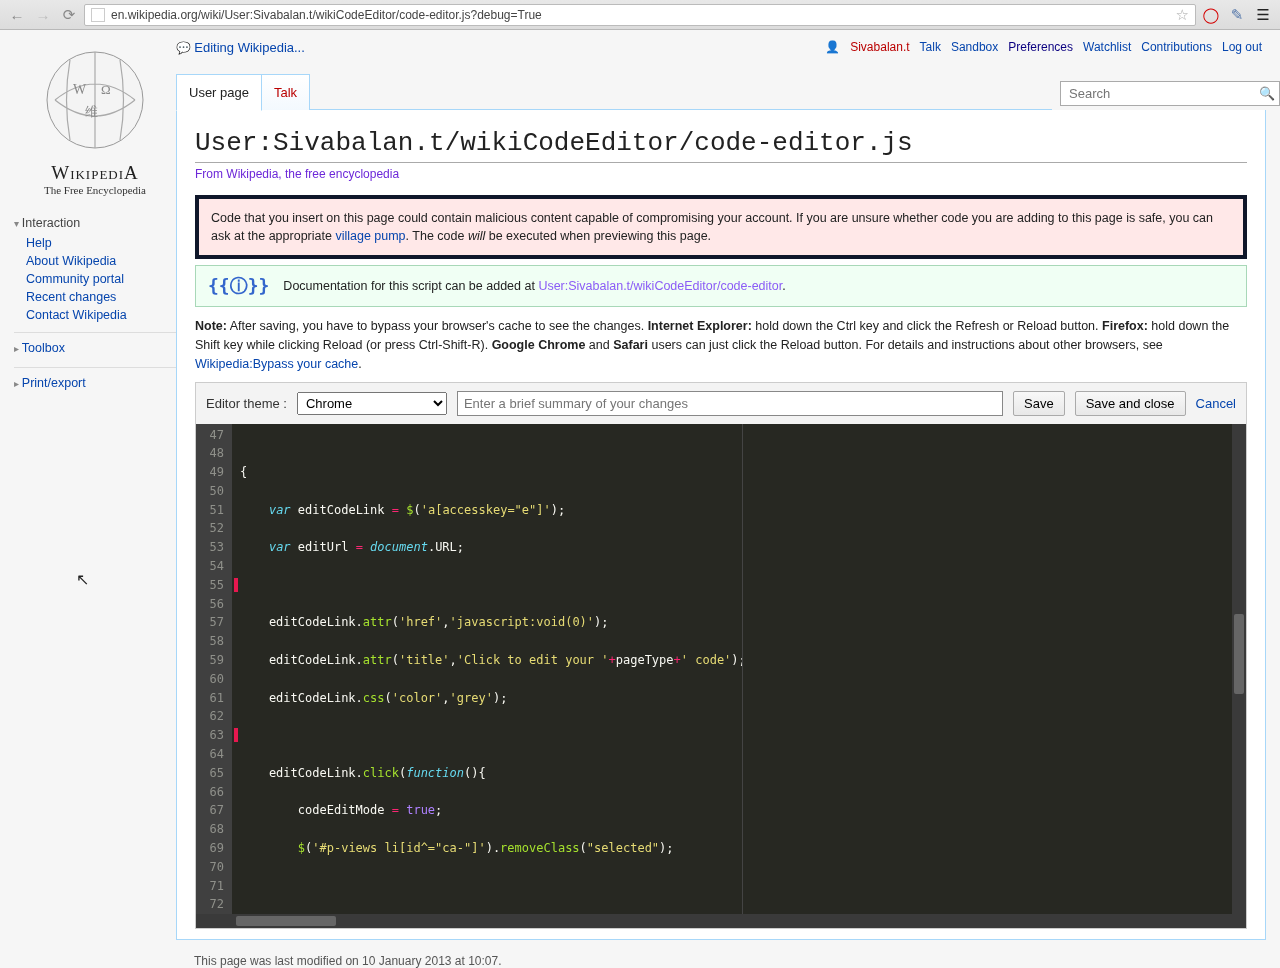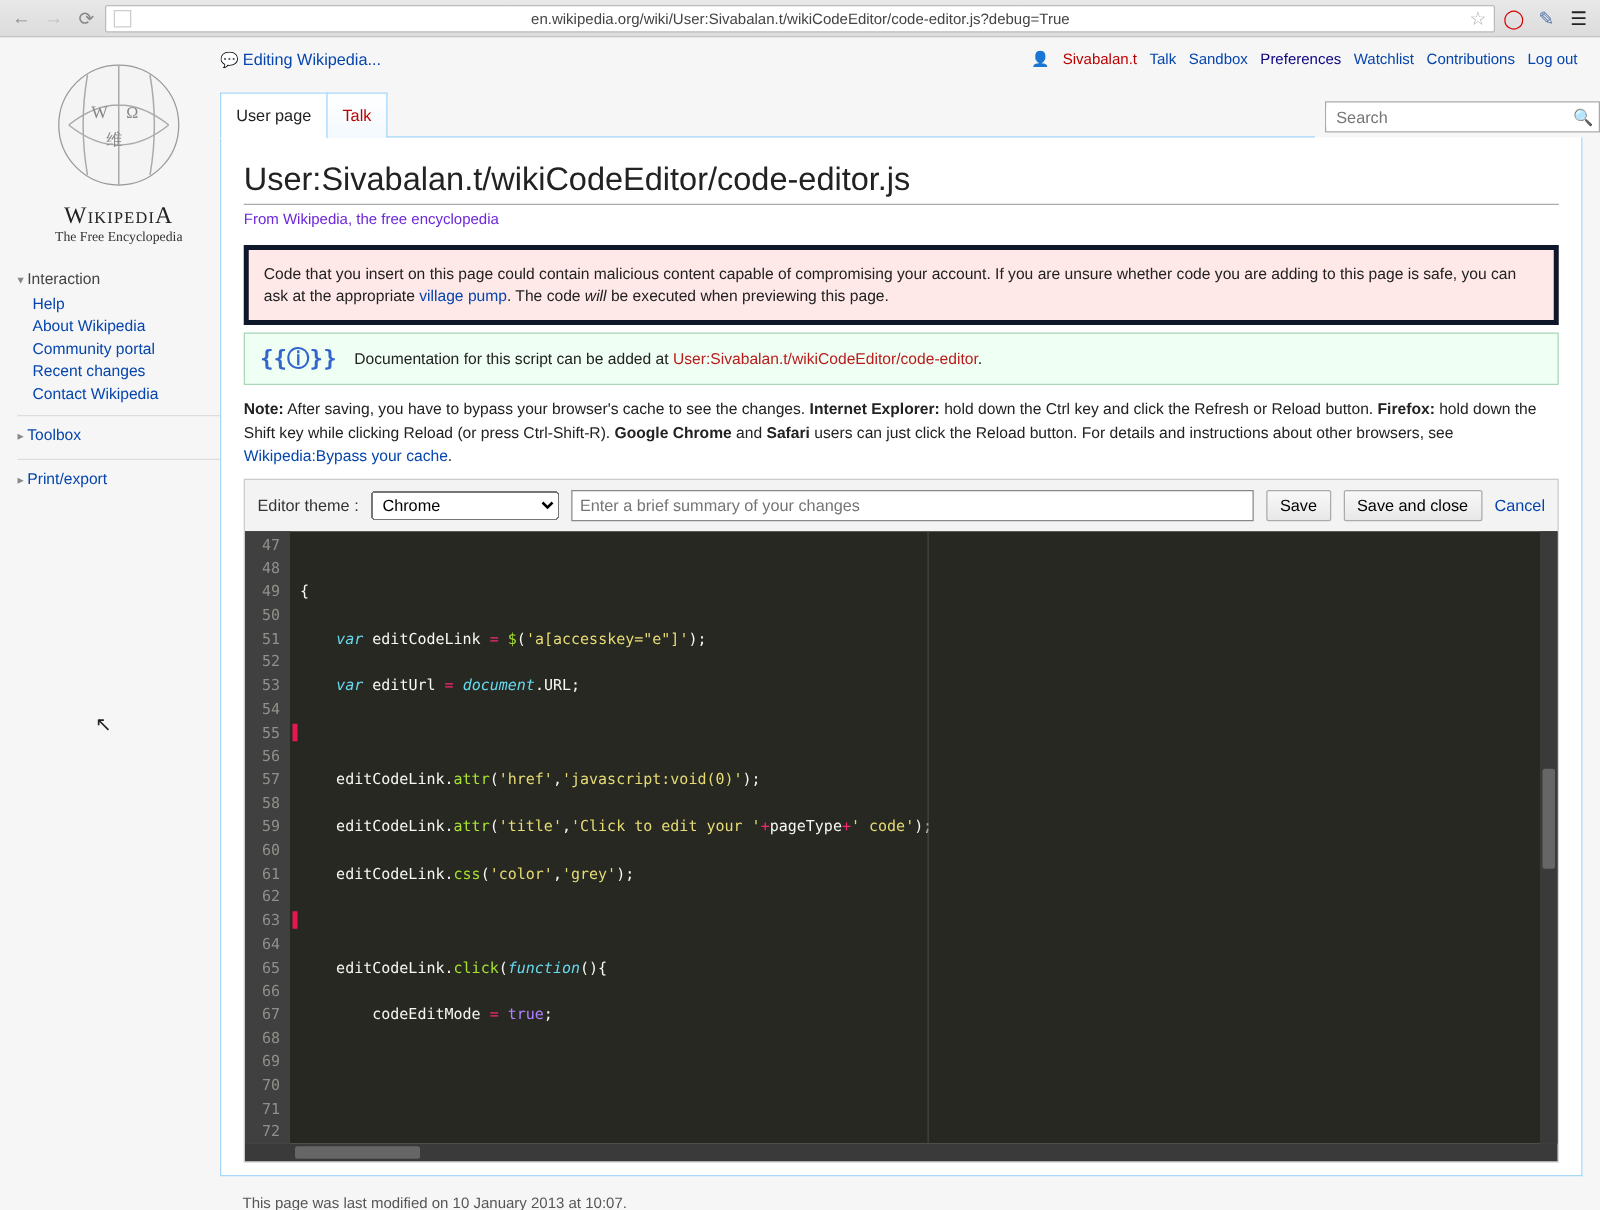--- a/index.html
+++ b/index.html
@@ -3,21 +3,21 @@
 <meta charset="utf-8">
 <style>
 * { box-sizing: border-box; margin: 0; padding: 0; }
 body { font-family: sans-serif; font-size: 13px; color: #222; background: #f6f6f6; }
 
 
 .browser-chrome { height: 30px; background: linear-gradient(#e8e8e8, #dcdcdc); border-bottom: 1px solid #b8b8b8; display: flex; align-items: center; padding: 0 6px; gap: 4px; }
 .nav-btn { width: 22px; height: 22px; display: flex; align-items: center; justify-content: center; color: #888; cursor: pointer; font-size: 15px; }
 .url-bar { flex: 1; height: 22px; background: #fff; border: 1px solid #bbb; border-radius: 2px; display: flex; align-items: center; padding: 0 6px; gap: 6px; }
 .url-bar .page-icon { width: 14px; height: 14px; background: #fff; border: 1px solid #ccc; }
-.url-text { flex: 1; font-size: 12px; color: #444; font-family: sans-serif; text-align: center; }
+.url-text { flex: 1; font-size: 12px; color: #444; font-family: sans-serif; }
 .star-icon { color: #aaa; font-size: 15px; }
 .toolbar-icon { width: 22px; height: 22px; display: flex; align-items: center; justify-content: center; font-size: 15px; }
 
 .page-wrap { display: flex; background: #f6f6f6; min-height: calc(968px - 30px); }
 
 
 .sidebar { width: 176px; padding: 18px 0 0 14px; flex-shrink: 0; }
 .logo-box { text-align: center; margin-bottom: 16px; }
 .logo-globe { width: 120px; height: 110px; margin: 0 auto 4px; position: relative; }
 .logo-globe svg { width: 100%; height: 100%; }
@@ -50,21 +50,21 @@
 .tab { padding: 10px 12px 8px; font-size: 13px; border: 1px solid #a7d7f9; border-bottom: none; background: linear-gradient(#fff, #f3f9fe); color: #0645ad; cursor: pointer; position: relative; margin-right: -1px; }
 .tab.active { background: #fff; z-index: 1; border-bottom: 1px solid #fff; margin-bottom: -1px; color: #222; }
 .tab.talk-new { color: #ba0000; }
 .tab-icon { padding: 8px 6px 6px; border: 1px solid #a7d7f9; border-bottom: none; background: linear-gradient(#fff, #f3f9fe); cursor: pointer; font-size: 15px; margin-right: -1px; }
 .search-box { margin-left: 8px; margin-bottom: 4px; display: flex; align-items: center; border: 1px solid #aaa; background: #fff; height: 25px; width: 220px; }
 .search-box input { border: none; flex: 1; padding: 0 8px; font-size: 13px; outline: none; }
 .search-box .mag { padding: 0 6px; color: #888; cursor: pointer; }
 
 
 .content { background: #fff; border: 1px solid #a7d7f9; border-top: none; padding: 18px 18px 10px; margin-right: 14px; }
-.page-title { font-family: Liberation Sans, sans-serif; font-size: 26px; font-weight: normal; border-bottom: 1px solid #aaa; padding-bottom: 4px; margin-bottom: 4px; }
+.page-title { font-family: Liberation Mono, monospace; font-size: 26px; font-weight: normal; border-bottom: 1px solid #aaa; padding-bottom: 4px; margin-bottom: 4px; }
 .subtitle { font-size: 12px; color: #6d28d9; margin-bottom: 14px; }
 .warn-box { background: #ffe8e8; border: 4px solid #0f172a; padding: 10px 12px; font-size: 12.5px; margin-bottom: 6px; line-height: 1.45; }
 .info-box { background: #f0fff4; border: 1px solid #a8d8b8; padding: 8px 12px; font-size: 12.5px; margin-bottom: 10px; display: flex; align-items: center; gap: 14px; }
 .info-box .doc-icon { font-weight: bold; color: #3366cc; font-size: 18px; font-family: monospace; }
 .note-text { font-size: 12.5px; line-height: 1.5; margin-bottom: 8px; }
 .note-text a { color: #0645ad; }
 .warn-box a, .info-box a { color: #0645ad; text-decoration: none; }
 
 
 .editor-wrap { background: #f3f3f3; border: 1px solid #ccc; }
@@ -178,21 +178,21 @@
     <div class="content">
       <h1 class="page-title">User:Sivabalan.t/wikiCodeEditor/code-editor.js</h1>
       <div class="subtitle">From Wikipedia, the free encyclopedia</div>
 
       <div class="warn-box">
         <span>Code that you insert on this page could contain malicious content capable of compromising your account. If you are unsure whether code you are adding to this page is safe, you can ask at the appropriate </span><a>village pump</a><span>. The code </span><em>will</em><span> be executed when previewing this page.</span>
       </div>
 
       <div class="info-box">
         <span class="doc-icon">{{ⓘ}}</span>
-        <span><span>Documentation for this script can be added at </span><a style="color:#b91c1c">User:Sivabalan.t/wikiCodeEditor/code-editor</a>.</span>
+        <span><span>Documentation for this script can be added at </span><a style="color:#8b5cf6">User:Sivabalan.t/wikiCodeEditor/code-editor</a>.</span>
       </div>
 
       <div class="note-text">
         <b>Note:</b><span> After saving, you have to bypass your browser's cache to see the changes. </span><b>Internet Explorer:</b><span> hold down the Ctrl key and click the Refresh or Reload button. </span><b>Firefox:</b><span> hold down the Shift key while clicking Reload (or press Ctrl-Shift-R). </span><b>Google Chrome</b><span> and </span><b>Safari</b><span> users can just click the Reload button. For details and instructions about other browsers, see </span><a>Wikipedia:Bypass your cache</a><span>.</span>
       </div>
 
       <div class="editor-wrap">
         <div class="editor-bar">
           <label>Editor theme :</label>
           <select><option>Chrome</option></select>
@@ -236,20 +236,21 @@
 <div class="code-line">{</div>
 <div class="code-line">    <span class="tok-kw">var</span> <span class="tok-var">editCodeLink</span> <span class="tok-op">=</span> <span class="tok-fn">$</span>(<span class="tok-str">'a[accesskey="e"]'</span>);</div>
 <div class="code-line">    <span class="tok-kw">var</span> <span class="tok-var">editUrl</span> <span class="tok-op">=</span> <span class="tok-func">document</span>.URL;</div>
 <div class="code-line" style="position:relative"><span class="fold-marker"></span></div>
 <div class="code-line">    editCodeLink.<span class="tok-fn">attr</span>(<span class="tok-str">'href'</span>,<span class="tok-str">'javascript:void(0)'</span>);</div>
 <div class="code-line">    editCodeLink.<span class="tok-fn">attr</span>(<span class="tok-str">'title'</span>,<span class="tok-str">'Click to edit your '</span><span class="tok-op">+</span>pageType<span class="tok-op">+</span><span class="tok-str">' code'</span>);</div>
 <div class="code-line">    editCodeLink.<span class="tok-fn">css</span>(<span class="tok-str">'color'</span>,<span class="tok-str">'grey'</span>);</div>
 <div class="code-line" style="position:relative"><span class="fold-marker"></span></div>
 <div class="code-line">    editCodeLink.<span class="tok-fn">click</span>(<span class="tok-kw">function</span>(){</div>
 <div class="code-line">        codeEditMode <span class="tok-op">=</span> <span class="tok-const">true</span>;</div>
+<div class="code-line">        <span class="tok-fn">$</span>(<span class="tok-str">'#p-views li[id^="ca-"]'</span>).<span class="tok-fn">removeClass</span>(<span class="tok-str">"selected"</span>);</div>
 
 
 
 
 
 
 
 
 
 

